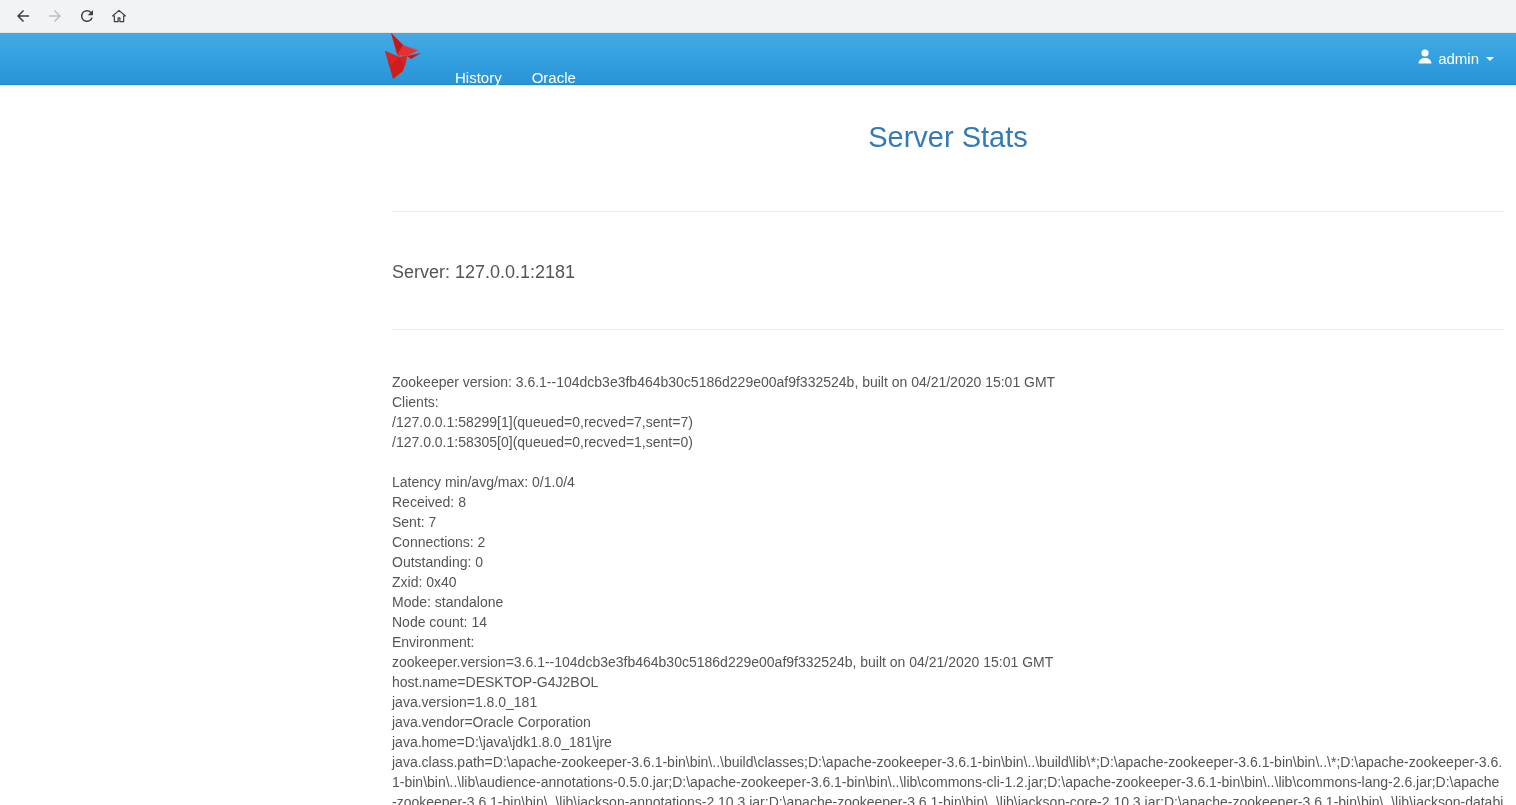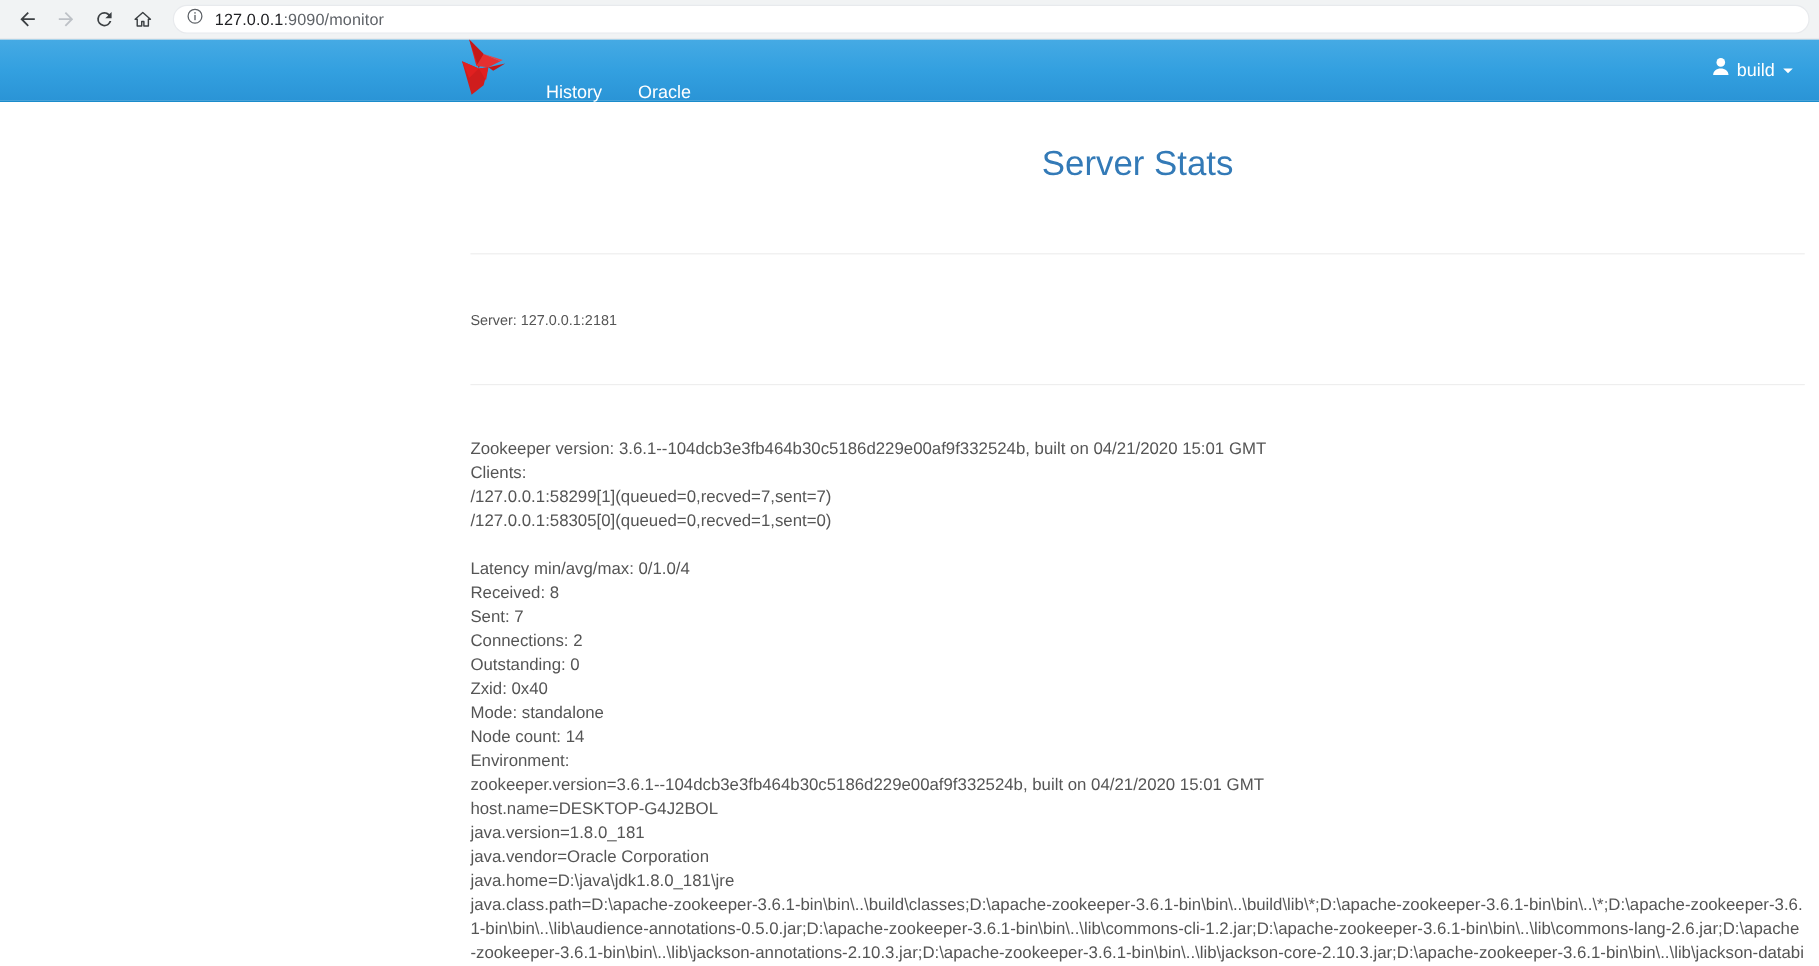--- a/index.html
+++ b/index.html
@@ -148,21 +148,21 @@
     line-height: 1.1;
   }
   .rule {
     border: 0;
     border-top: 1px solid #eeeeee;
     margin: 0;
     width: 1112px;
   }
   .rule-top { margin-top: 57px; }
   .server-line {
-    font-size: 12px;
+    font-size: 18px;
     color: #555555;
     padding: 47px 0 0 0;
     line-height: 1.45;
   }
   .rule-bottom { margin-top: 44px; }
   .stats-pre {
     margin: 0;
     padding-top: 42px;
     font-family: "Liberation Sans", sans-serif;
     font-size: 14px;
@@ -198,30 +198,20 @@
           <path d="M17.65 6.35A7.96 7.96 0 0 0 12 4a8 8 0 1 0 7.73 10h-2.08A6 6 0 1 1 12 6c1.66 0 3.14.69 4.22 1.78L13 11h7V4z" fill="#3c4043"></path>
         </svg>
     </span>
   </div>
   <div class="nav-btn">
     <span>
       <svg width="18" height="18" viewBox="0 0 24 24">
           <path d="M12 4.5 3.5 12h2.3v7.5h5v-5h2.4v5h5V12h2.3z" fill="none" stroke="#3c4043" stroke-width="1.6" stroke-linejoin="round"></path>
         </svg>
     </span>
-  </div>
-  <div class="omnibox">
-    <span class="info-icon">
-      <svg width="15" height="15" viewBox="0 0 24 24">
-          <circle cx="12" cy="12" r="9.2" fill="none" stroke="#5f6368" stroke-width="1.7"></circle>
-          <rect x="11.1" y="10.3" width="1.8" height="7" fill="#5f6368"></rect>
-          <rect x="11.1" y="6.6" width="1.8" height="2" fill="#5f6368"></rect>
-        </svg>
-    </span>
-    <span class="url-text"><span class="url-host">127.0.0.1</span><span>:9090/monitor</span></span>
   </div>
 </div>
 
 <div class="navbar">
   <div class="nav-inner">
     <div class="brand-logo">
       <span>
         <svg width="56" height="52" viewBox="0 0 56 52">
           <polygon points="14,2 20,24 26,14" fill="#e02020"></polygon>
           <polygon points="14,2 26,14 22,26" fill="#c41818"></polygon>
@@ -239,21 +229,21 @@
       <a class="nav-link">Oracle</a>
     </div>
     <div class="nav-right">
       <div class="user-menu">
         <span class="user-icon">
           <svg width="14" height="15" viewBox="0 0 14 15">
               <circle cx="7" cy="4" r="3.6" fill="#ffffff"></circle>
               <path d="M0.6 14.6c0-3.6 2.9-5.6 6.4-5.6s6.4 2 6.4 5.6z" fill="#ffffff"></path>
             </svg>
         </span>
-        <span>build</span>
+        <span>admin</span>
         <span class="caret"></span>
       </div>
     </div>
   </div>
 </div>
 
 <div class="content">
   <div class="container">
     <h1 class="page-title">Server Stats</h1>
     <hr class="rule rule-top">

